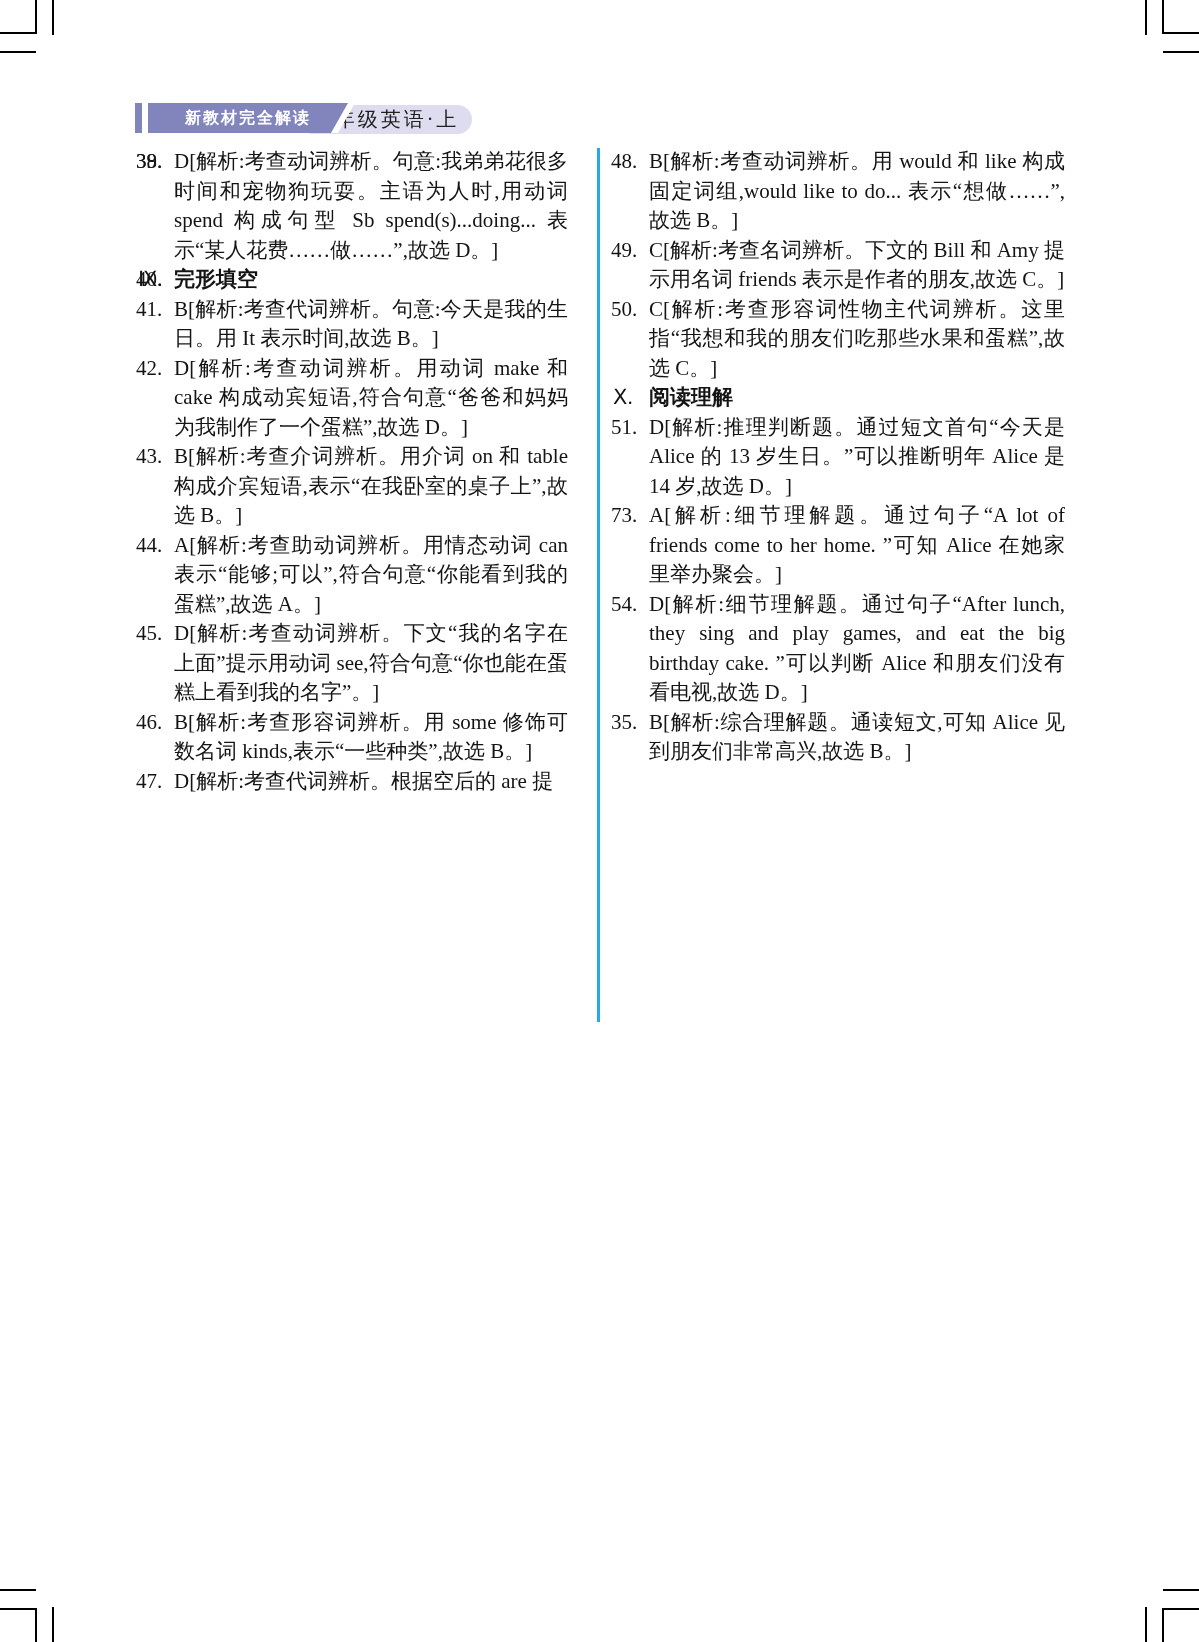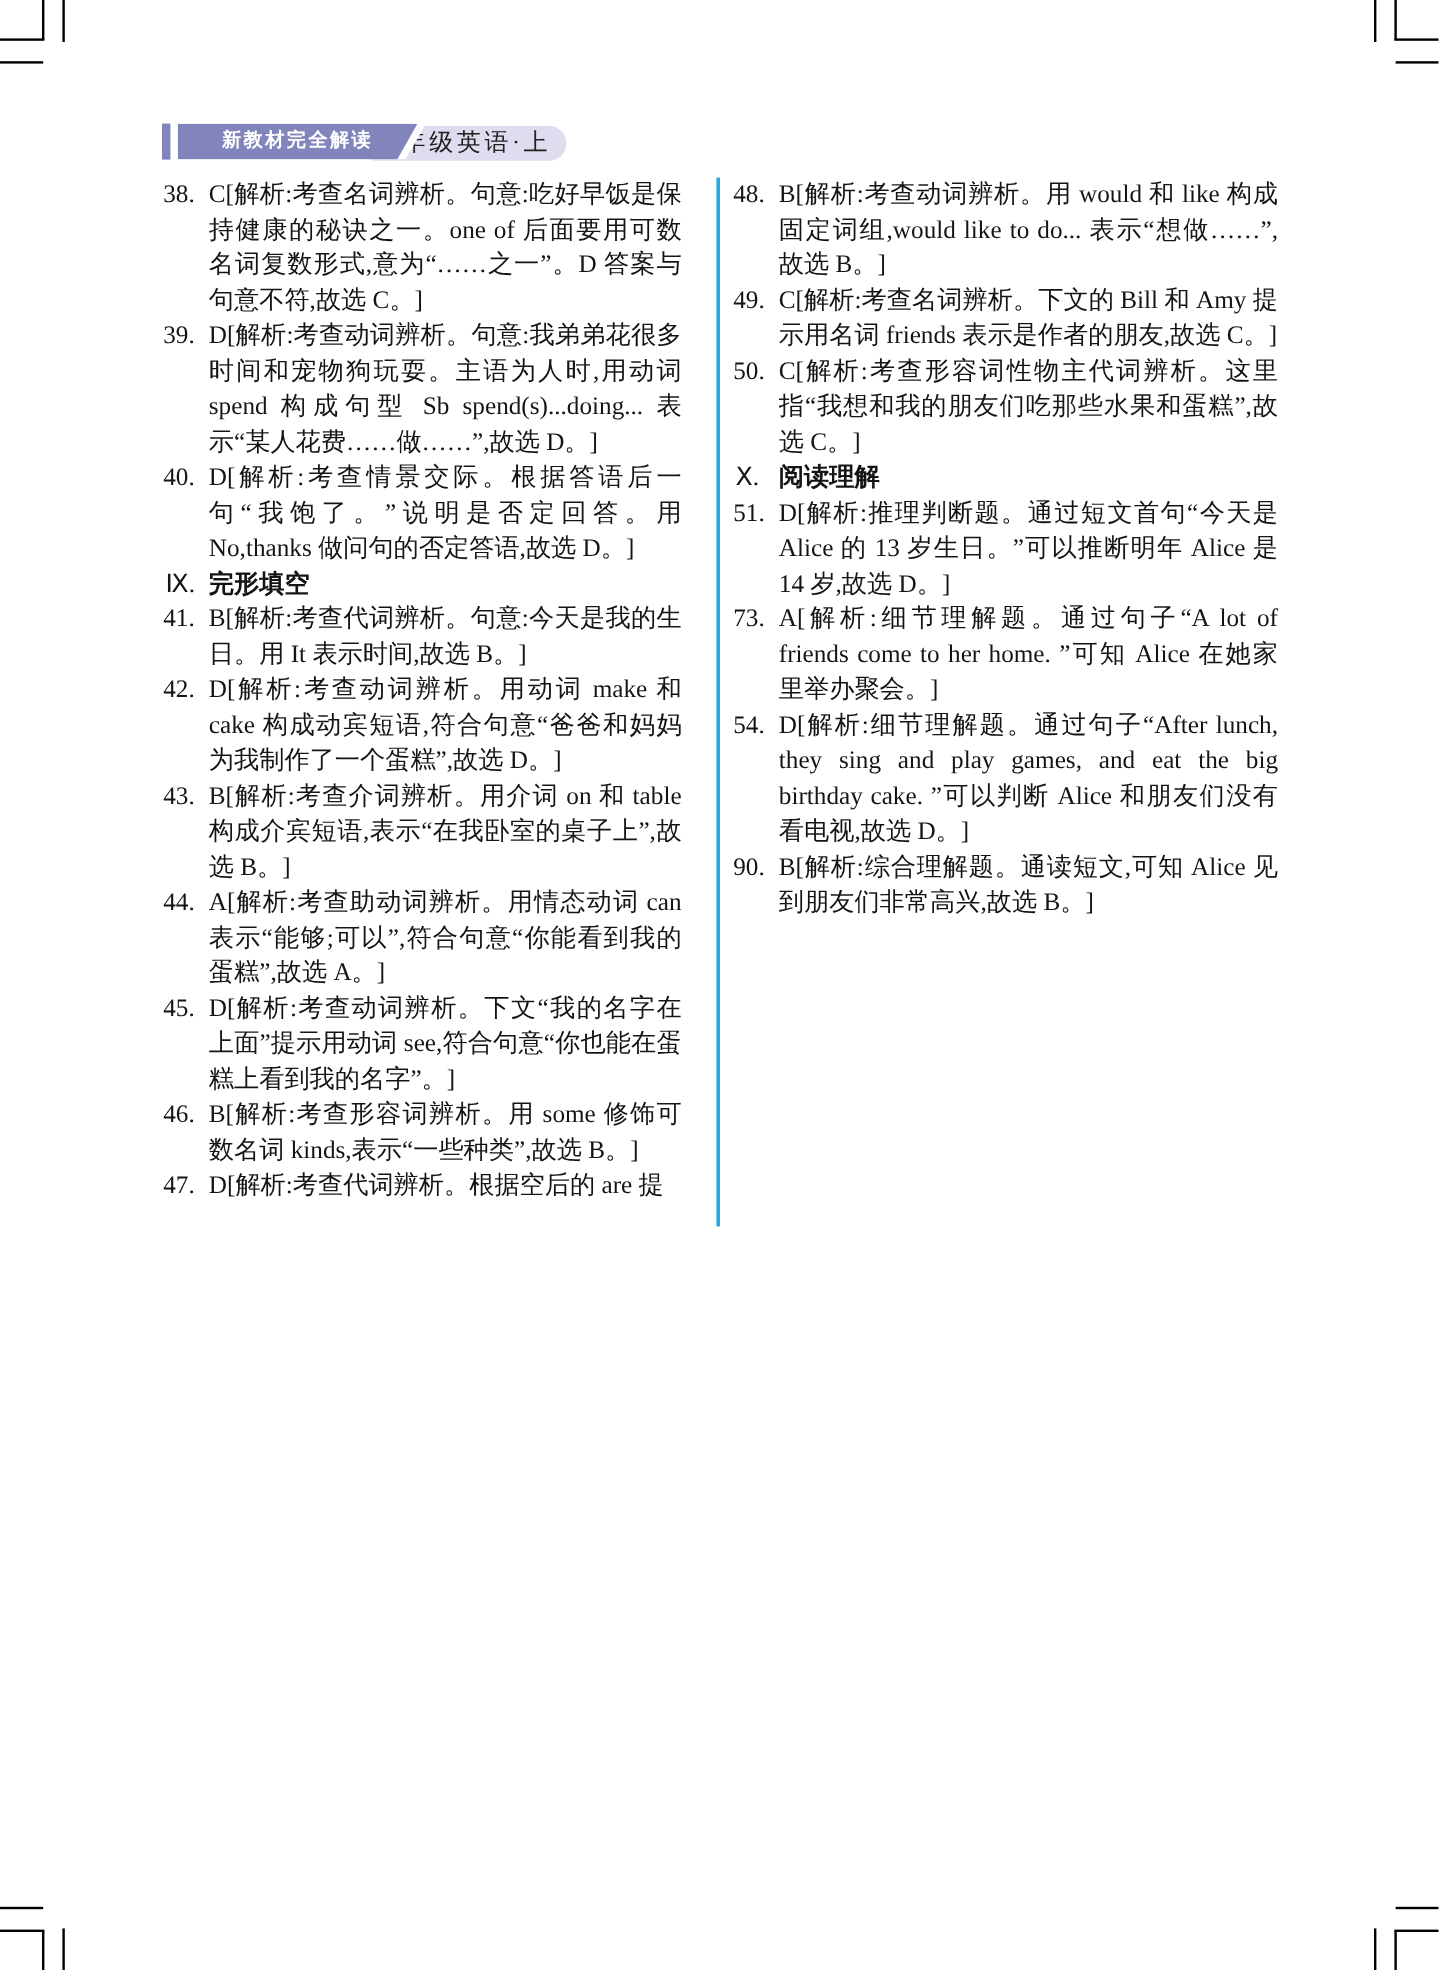--- a/index.html
+++ b/index.html
@@ -97,29 +97,27 @@
   <div class="accent-bar"></div>
   <div class="pill">七年级英语·上</div>
   <div class="badge-white"></div>
   <div class="badge">新教材完全解读</div>
 
   <div class="divider"></div>
 
   <div class="col col-left">
     <div class="item">
       <span class="num">38.</span>
-      <span>C[解析:考查名词辨析。句意:吃好早饭是保持健康的秘诀之一。one of 后面要用可数名词复数形式,意为“……之一”。D 答案与句意不符,故选 C。]</span>
     </div>
     <div class="item">
       <span class="num">39.</span>
       <span>D[解析:考查动词辨析。句意:我弟弟花很多时间和宠物狗玩耍。主语为人时,用动词 spend 构成句型 Sb spend(s)...doing... 表示“某人花费……做……”,故选 D。]</span>
     </div>
     <div class="item">
       <span class="num">40.</span>
-      <span>D[解析:考查情景交际。根据答语后一句“我饱了。”说明是否定回答。用 No,thanks 做问句的否定答语,故选 D。]</span>
     </div>
     <div class="item section">
       <span class="num">Ⅸ.</span>
       <span>完形填空</span>
     </div>
     <div class="item">
       <span class="num">41.</span>
       <span>B[解析:考查代词辨析。句意:今天是我的生日。用 It 表示时间,故选 B。]</span>
     </div>
     <div class="item">
@@ -171,18 +169,18 @@
     </div>
     <div class="item">
       <span class="num">73.</span>
       <span>A[解析:细节理解题。通过句子“A lot of friends come to her home. ”可知 Alice 在她家里举办聚会。]</span>
     </div>
     <div class="item">
       <span class="num">54.</span>
       <span>D[解析:细节理解题。通过句子“After lunch, they sing and play games, and eat the big birthday cake. ”可以判断 Alice 和朋友们没有看电视,故选 D。]</span>
     </div>
     <div class="item">
-      <span class="num">90.</span>
+      <span class="num">35.</span>
       <span>B[解析:综合理解题。通读短文,可知 Alice 见到朋友们非常高兴,故选 B。]</span>
     </div>
   </div>
 
 </div>
 
 </body></html>

